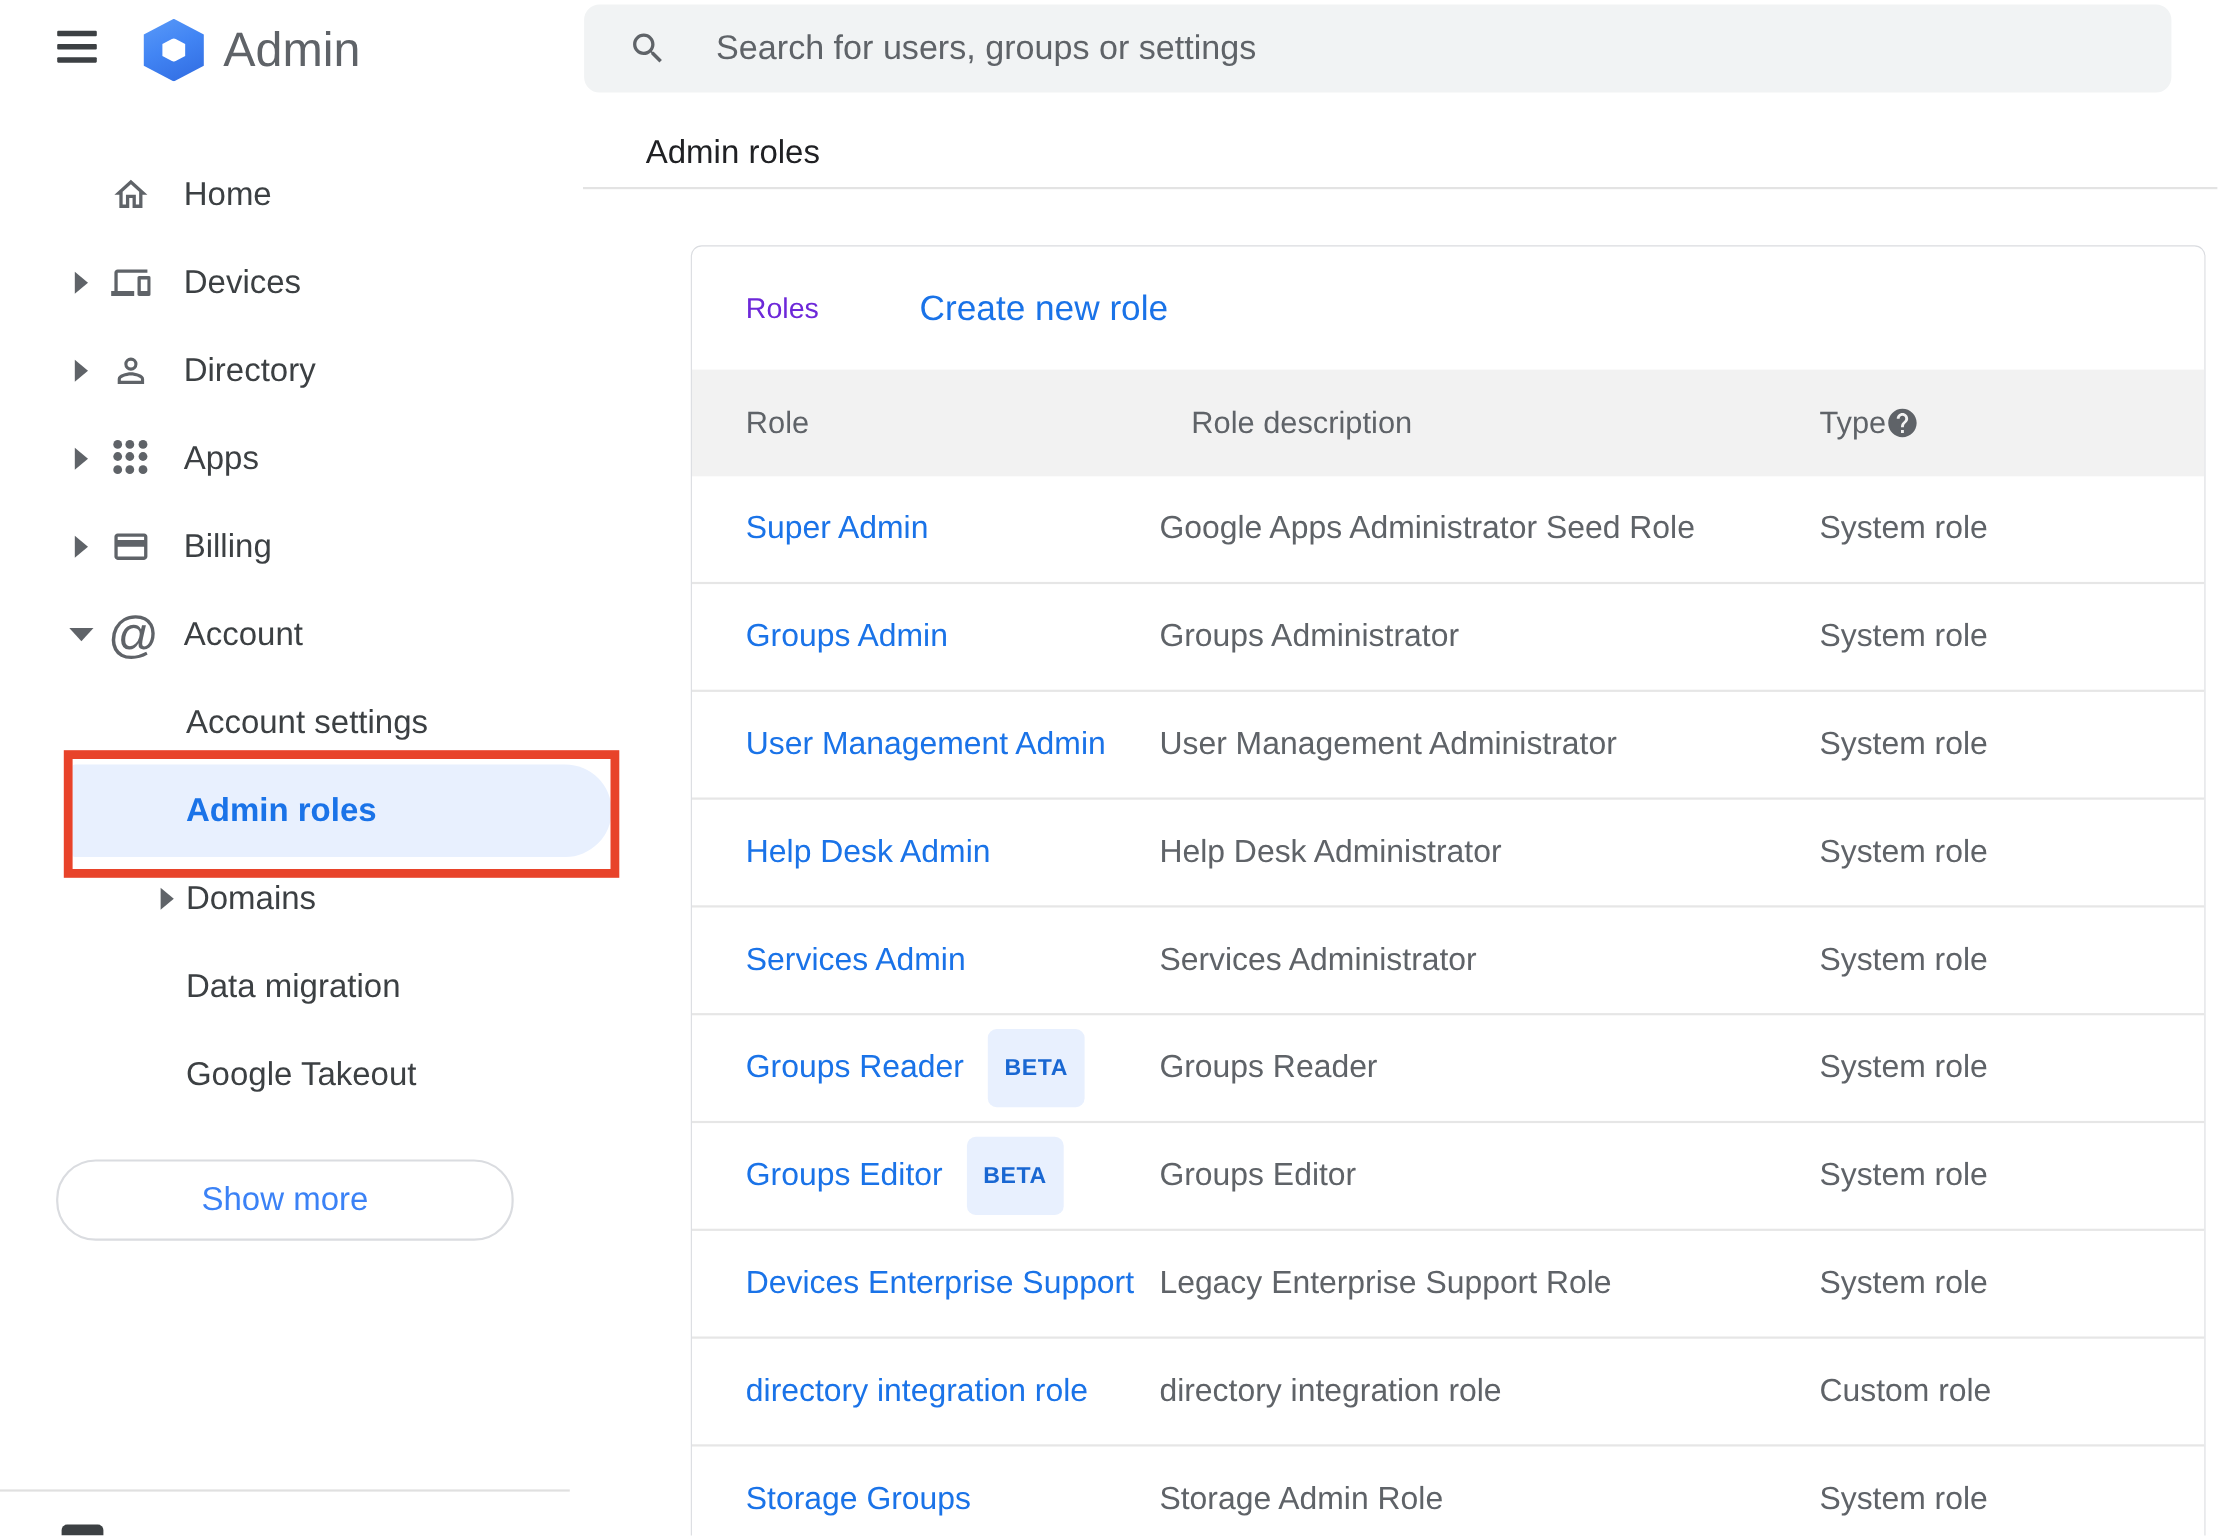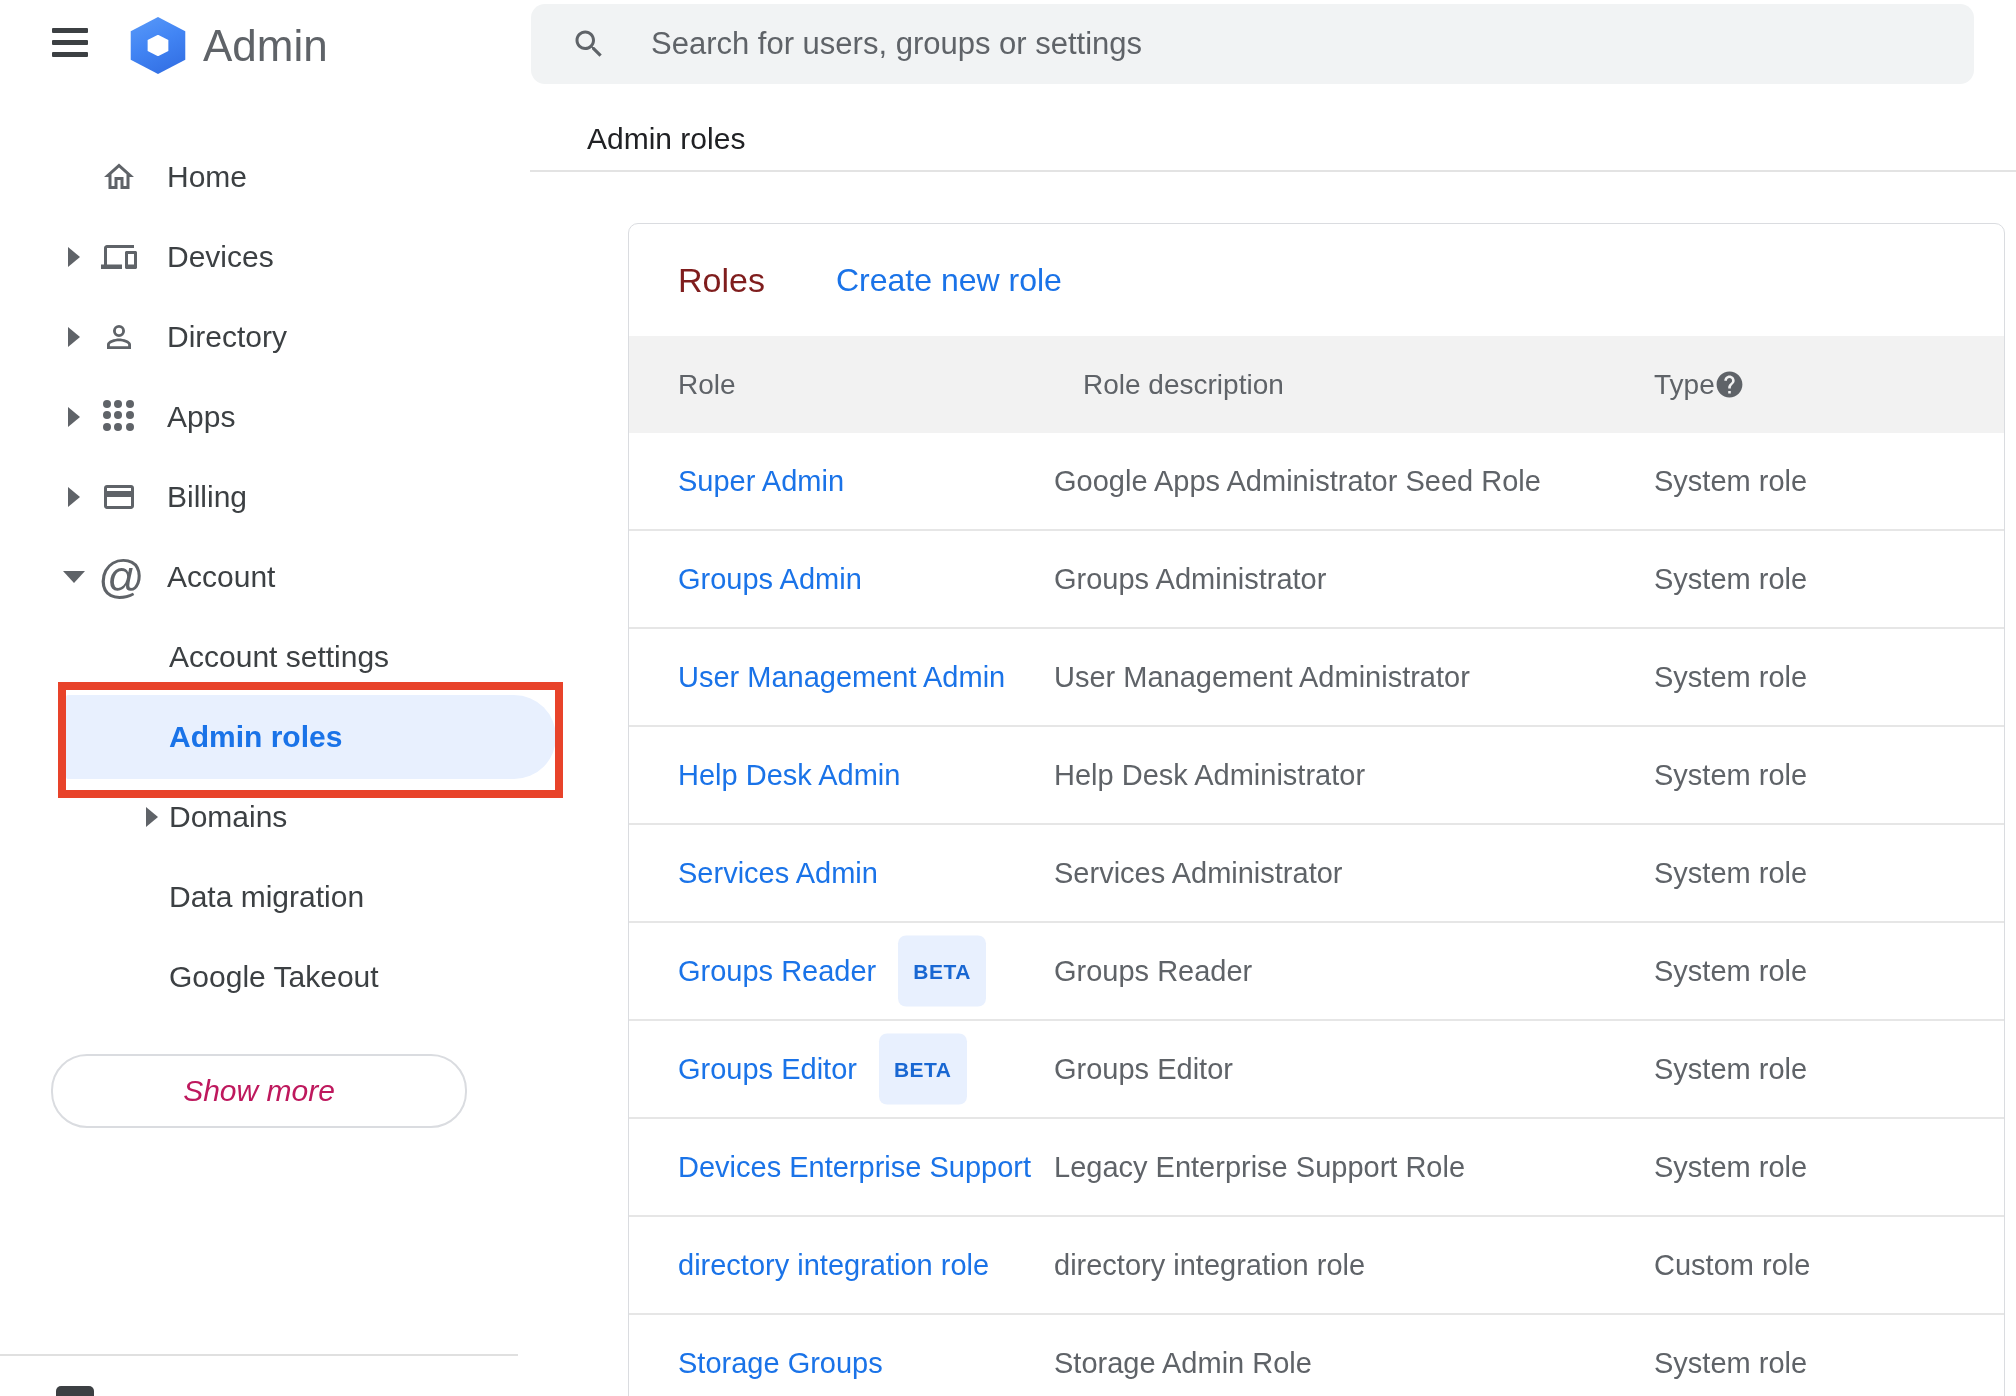--- a/index.html
+++ b/index.html
@@ -32,39 +32,39 @@
   .tri-d{width:0;height:0;border-left:11px solid transparent;border-right:11px solid transparent;border-top:12px solid #5f6368;}
   .arrow-sub{left:94px;}
   .apps-grid{position:absolute;left:57px;width:34px;height:34px;display:grid;grid-template-columns:repeat(3,1fr);grid-template-rows:repeat(3,1fr);}
   .apps-grid i{width:8px;height:8px;border-radius:50%;background:#5f6368;}
   
   .active-pill{position:absolute;left:20px;top:-2px;width:490px;height:84px;background:#e8f0fe;border-radius:2px 42px 42px 2px;z-index:0;}
   .nav-item.active .nav-label{color:#1a73e8;font-weight:bold;z-index:1;}
   .annotation-box{position:absolute;left:12px;top:-15px;width:505px;height:116px;border:8px solid #e8432a;box-sizing:border-box;z-index:3;pointer-events:none;}
   .show-more{position:absolute;left:51px;top:1054px;width:412px;height:70px;border:2px solid #dadce0;border-radius:36px;
      background:#fff;display:flex;align-items:center;justify-content:center;cursor:pointer;}
-  .show-more span{font-size:30px;color:#be185d;font-weight:500;font-style:italic;}
+  .show-more span{font-size:30px;color:#3b82f6;font-weight:500;}
   .side-bottom-divider{position:absolute;left:0;top:1354px;width:518px;height:2px;background:#e0e0e0;}
   .partial-icon{position:absolute;left:56px;top:1386px;width:38px;height:10px;background:#3c4043;border-radius:5px 5px 0 0;}
   
   .main{position:absolute;left:528px;top:0;right:0;height:978px;}
   .searchbar{position:absolute;left:3px;top:4px;width:1443px;height:80px;background:#f1f3f4;border-radius:14px;
      display:flex;align-items:center;box-sizing:border-box;padding-left:40px;}
   .search-icon{width:36px;height:36px;flex:0 0 36px;}
   .search-icon svg{width:36px;height:36px;fill:#5f6368;}
   .searchbar input{flex:1;margin-left:42px;border:none;outline:none;background:transparent;font-size:31px;color:#202124;
      font-family:"Liberation Sans", sans-serif;}
   .searchbar input::placeholder{color:#5f6368;opacity:1;}
   .breadcrumb{position:absolute;left:59px;top:108px;height:62px;line-height:62px;font-size:30px;color:#202124;}
   .top-divider{position:absolute;left:2px;right:0;top:170px;height:2px;background:#e3e3e3;}
   
   .card{position:absolute;left:100px;top:223px;width:1377px;height:1260px;background:#fff;
      border:1px solid #dadce0;border-radius:10px;box-sizing:border-box;overflow:hidden;}
   .card-header{position:relative;height:112px;}
-  .card-title{position:absolute;left:49px;top:0;height:112px;line-height:112px;font-size:34px;font-weight:500;color:#7f1d1d;}
+  .card-title{position:absolute;left:49px;top:0;height:112px;line-height:112px;font-size:26px;font-weight:500;color:#6d28d9;}
   .create-link{position:absolute;left:207px;top:0;height:112px;line-height:112px;font-size:32px;color:#1a73e8;cursor:pointer;text-decoration:none;}
   .thead{position:relative;height:97px;background:#f2f2f2;text-align:center;}
   .th{position:absolute;top:0;height:97px;line-height:97px;font-size:28px;color:#5f6368;}
   .th-role{left:49px;}
   .th-desc{left:425px;margin-left:29px;}
   .th-type{left:1025px;}
   .help-icon{position:absolute;left:1085px;top:33px;width:31px;height:31px;cursor:pointer;}
   .help-icon svg{width:31px;height:31px;fill:#5f6368;}
   .trow{position:relative;height:98px;border-bottom:2px solid #e6e6e6;box-sizing:border-box;}
   .cell-role{position:absolute;left:49px;top:50%;transform:translateY(-50%);display:flex;align-items:center;}

